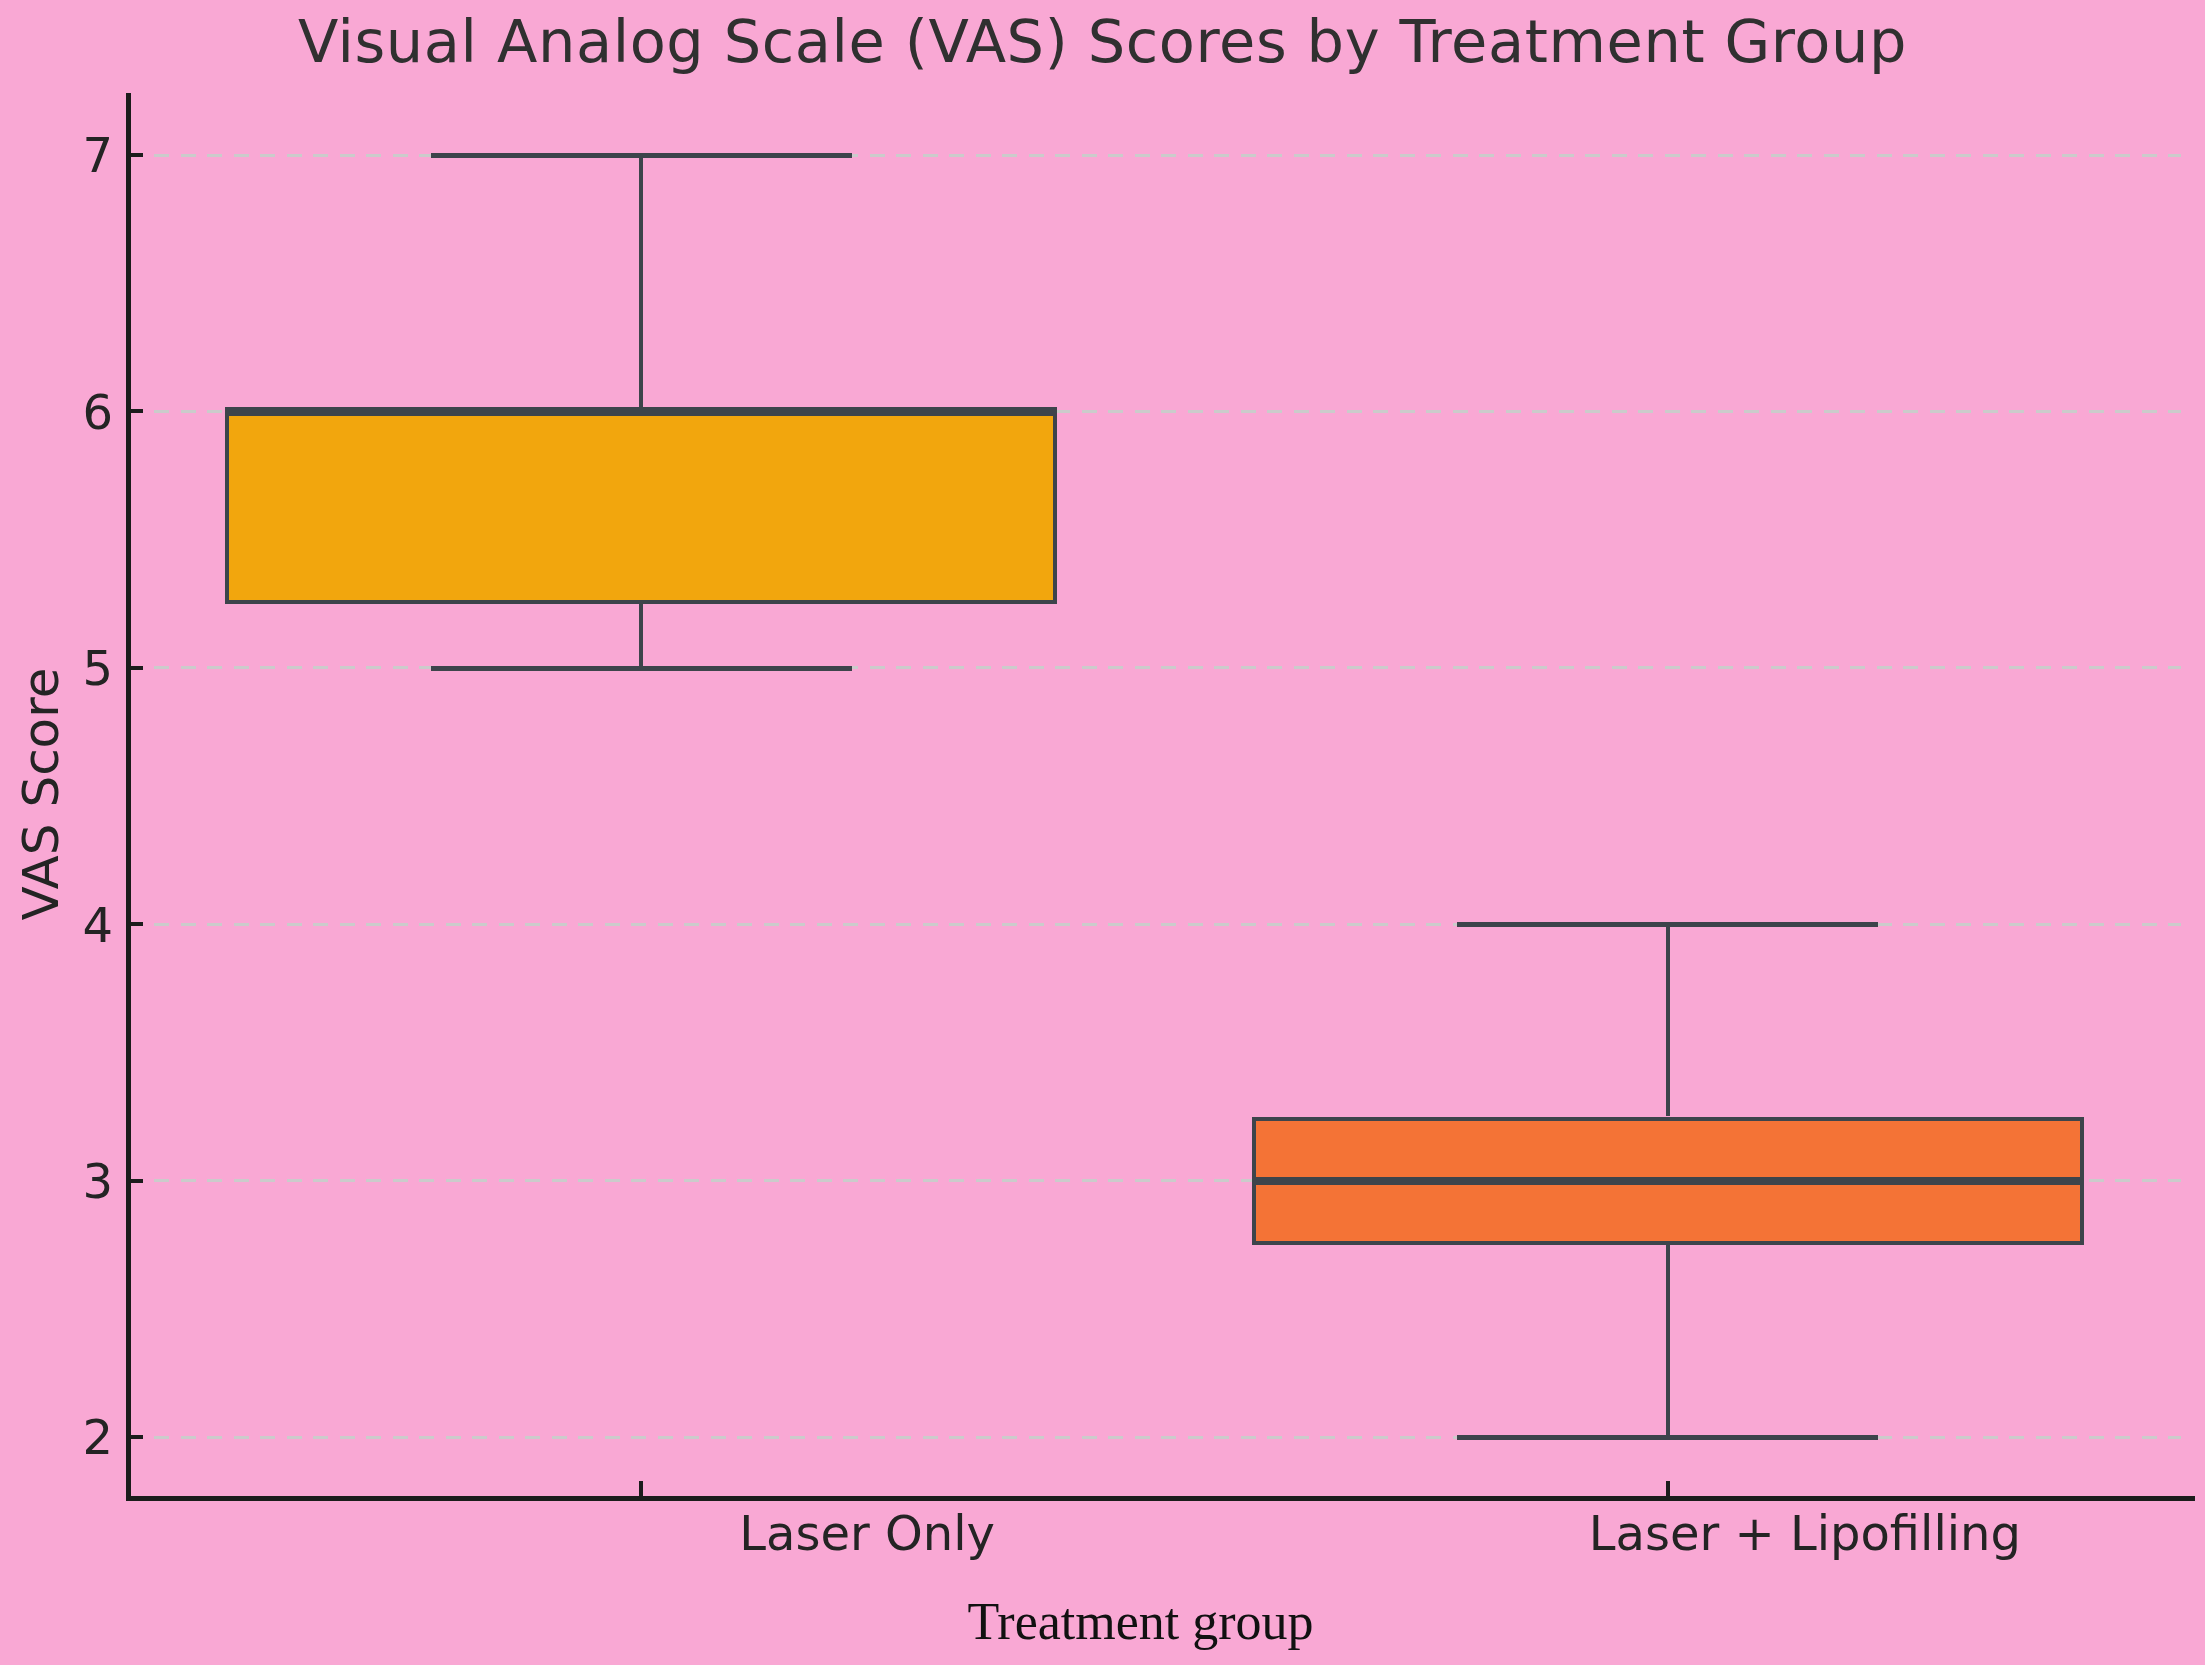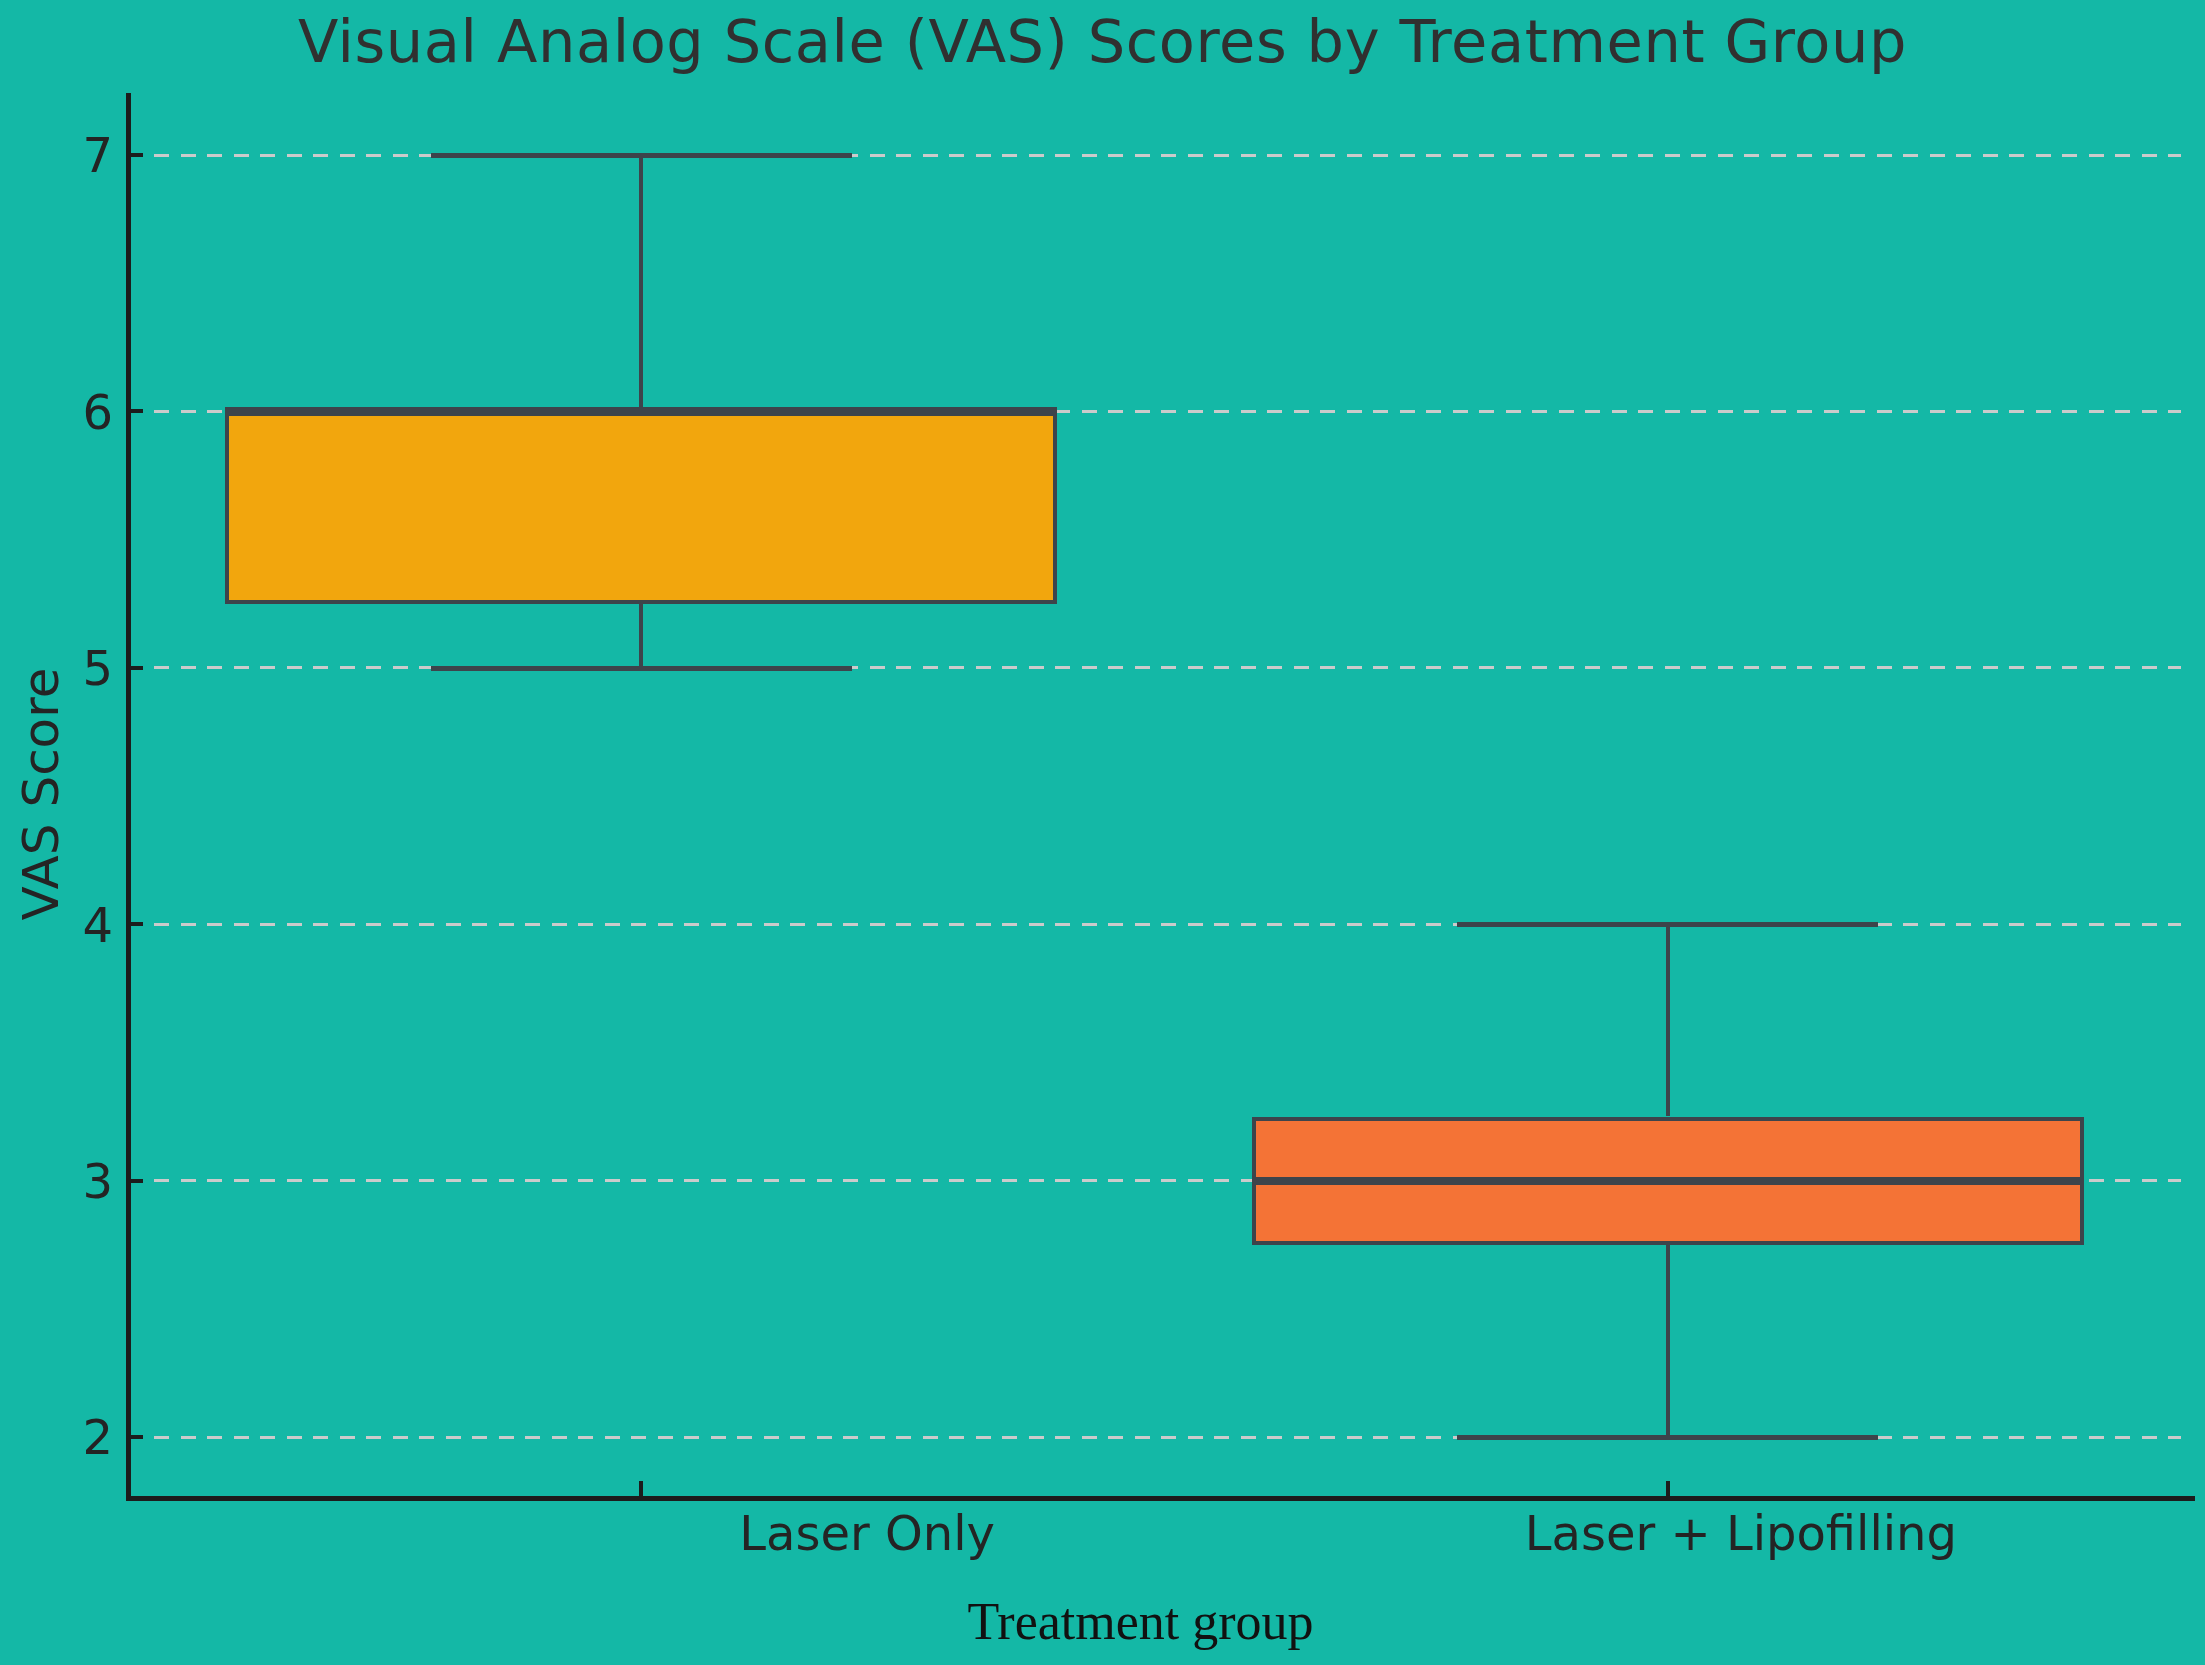--- a/index.html
+++ b/index.html
@@ -7,21 +7,21 @@
     padding: 0;
     background: #ffffff;
     width: 2205px;
     height: 1665px;
     font-family: "DejaVu Sans", sans-serif;
   }
   #chart {
     position: relative;
     width: 2205px;
     height: 1665px;
-    background: #14b8a6;
+    background: #f9a8d4;
     overflow: hidden;
   }
   .abs { position: absolute; }
   #chart-title {
     left: 0;
     width: 2205px;
     top: 8.3px;
     text-align: center;
     font-size: 59px;
     line-height: 1.15;
@@ -118,21 +118,21 @@
         <div class="abs whisker-stem" style="left: 1666px; width: 4.1px; top: 924px; height: 192px;"></div>
         <div class="abs whisker-stem" style="left: 1666px; width: 4.1px; top: 1245px; height: 192px;"></div>
         <div class="abs whisker-cap" style="left: 1457px; width: 421px; top: 922px; height: 4.7px;"></div>
         <div class="abs whisker-cap" style="left: 1457px; width: 421px; top: 1435px; height: 4.7px;"></div>
         <div class="abs box-rect" style="left: 1252px; width: 832px; top: 1117px; height: 128px; background: rgb(244, 115, 54);"></div>
         <div class="abs median-line" style="left: 1252px; width: 832px; top: 1177px; height: 8.3px;"></div>
       </div>
     </div>
   <div id="x-tick-labels">
       <div class="abs x-tick-label" style="left: 288px; width: 707px; top: 1507px;">Laser Only</div>
-      <div class="abs x-tick-label" style="left: 1250px; width: 707px; top: 1507px;">Laser + Lipofilling</div>
+      <div class="abs x-tick-label" style="left: 1314px; width: 707px; top: 1507px;">Laser + Lipofilling</div>
     </div>
 
   <div class="abs spine" style="left:126px; top:93px; width:4.7px; height:1408px;"></div>
   <div class="abs spine" style="left:126px; top:1496px; width:2069px; height:4.7px;"></div>
 
   <div id="x-axis-label" class="abs">Treatment group</div>
 </div>
 
 
 </body></html>

